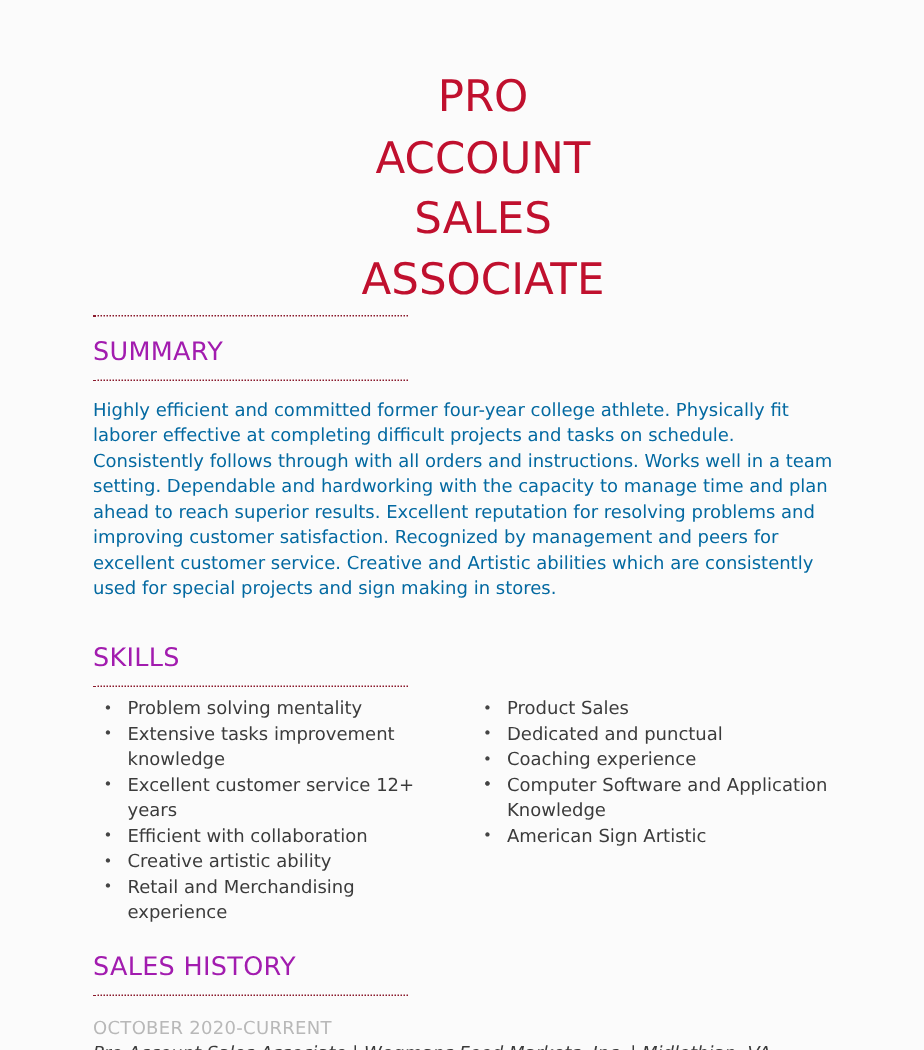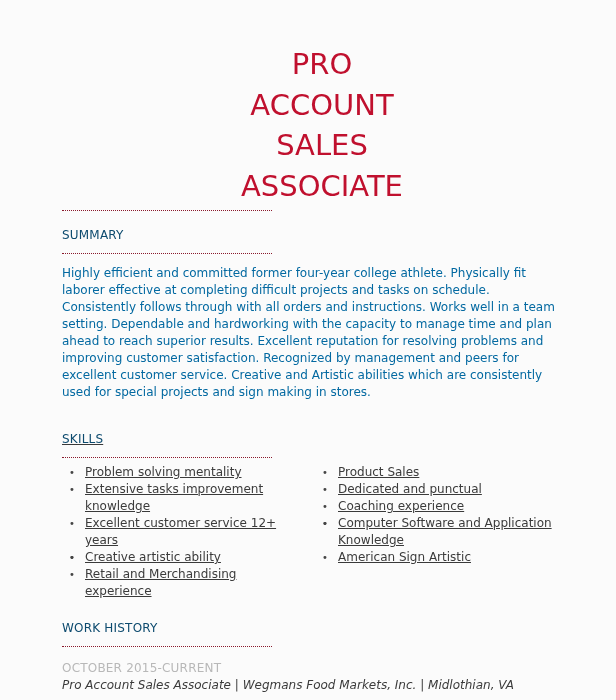--- a/index.html
+++ b/index.html
@@ -33,37 +33,37 @@
     }
     .name span { display: block; }
     .rule {
       width: 210px;
       height: 0;
       border-top: 1px dotted #8a1a2c;
       margin: 0;
     }
     .rule.top { margin-top: 4px; }
     .section-title {
-      color: #0c4a6e;
-      font-size: 12px;
+      color: #a21caf;
+      font-size: 17px;
       line-height: 16px;
       margin: 0;
       letter-spacing: 0.2px;
       font-weight: normal;
     }
     .summary-block { margin-top: 16px; }
     .summary-block .rule { margin-top: 10px; }
     .summary-text {
       margin-top: 11px;
       font-size: 12px;
       line-height: 17px;
       color: #0369a1;
       width: 495px;
     }
-    .skills-block { margin-top: 30px; text-decoration: underline; }
+    .skills-block { margin-top: 30px; }
     .skills-block .rule { margin-top: 10px; }
     .skills-cols {
       margin-top: 6px;
       display: flex;
     }
     .skills-col {
       list-style: none;
       margin: 0;
       padding: 0;
       font-size: 12px;
@@ -121,38 +121,38 @@
   </section>
 
   <section class="skills-block">
     <h2 class="section-title">SKILLS</h2>
     <div class="rule"></div>
     <div class="skills-cols">
       <ul class="skills-col left">
         <li><span class="bullet">•</span><span>Problem solving mentality</span></li>
         <li><span class="bullet">•</span><span>Extensive tasks improvement knowledge</span></li>
         <li><span class="bullet">•</span><span>Excellent customer service 12+ years</span></li>
-        <li><span class="bullet">•</span></li>
+        <li><span class="bullet">•</span><span>Efficient with collaboration</span></li>
         <li><span class="bullet">•</span><span>Creative artistic ability</span></li>
         <li><span class="bullet">•</span><span>Retail and Merchandising experience</span></li>
       </ul>
       <ul class="skills-col right">
         <li><span class="bullet">•</span><span>Product Sales</span></li>
         <li><span class="bullet">•</span><span>Dedicated and punctual</span></li>
         <li><span class="bullet">•</span><span>Coaching experience</span></li>
         <li><span class="bullet">•</span></li>
         <li><span class="bullet">•</span><span>Computer Software and Application Knowledge</span></li>
         <li><span class="bullet">•</span><span>American Sign Artistic</span></li>
       </ul>
     </div>
   </section>
 
   <section class="work-block">
-    <h2 class="section-title">WORK HISTORY</h2>
+    <h2 class="section-title">SALES HISTORY</h2>
     <div class="rule"></div>
     <div>
-      <div class="job-date">OCTOBER 2015-CURRENT</div>
+      <div class="job-date">OCTOBER 2020-CURRENT</div>
       <div class="job-title-line">Pro Account Sales Associate | Wegmans Food Markets, Inc. | Midlothian, VA</div>
 
     </div>
   </section>
 
 </div>
 
 </body></html>

